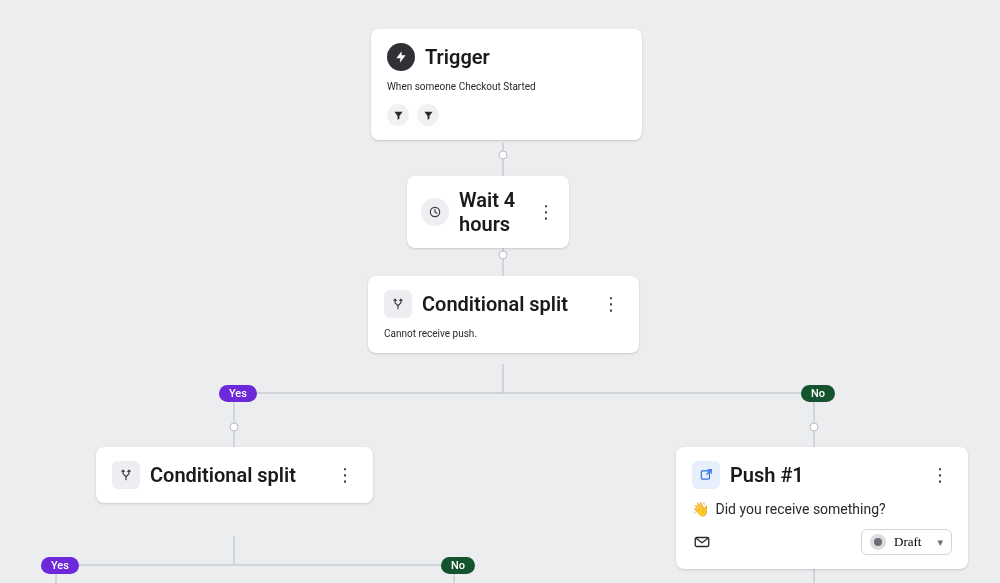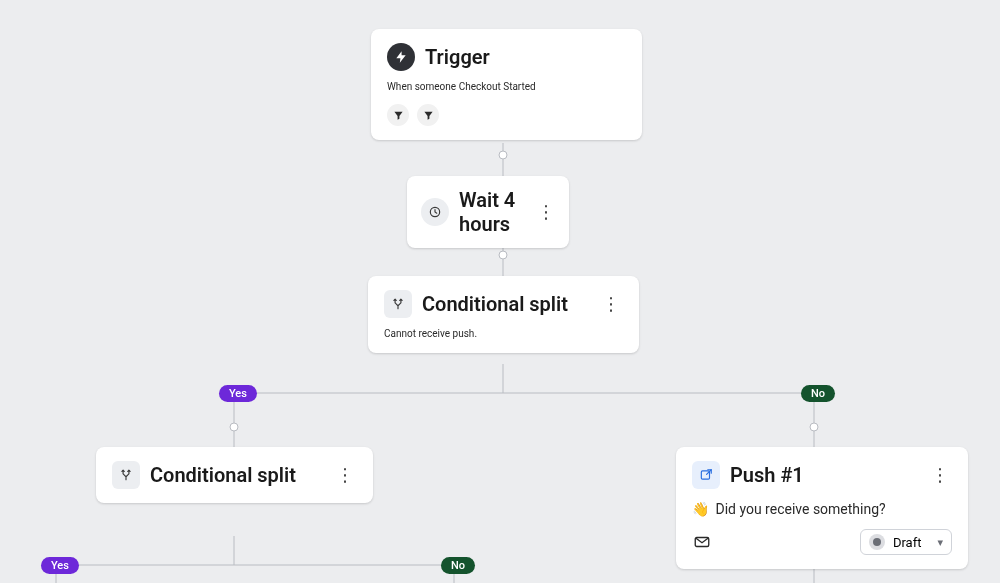--- a/index.html
+++ b/index.html
@@ -73,20 +73,21 @@
     .push-footer { margin-top: 12px; display: flex; align-items: center; justify-content: space-between; }
     .envelope {
       width: 20px; height: 20px; display: flex; align-items: center; justify-content: center;
     }
     .status-select {
       display: flex; align-items: center; gap: 8px;
       border: 1px solid #d0d3d9; border-radius: 6px;
       padding: 4px 8px;
       font-size: 13px;
       cursor: pointer;
+      font-family: Liberation Serif, serif;
     }
     .status-dot {
       width: 16px; height: 16px; border-radius: 50%;
       background: #dcdde1; display: flex; align-items: center; justify-content: center;
     }
     .status-dot-inner {
       width: 8px; height: 8px; border-radius: 50%; background: #6b6e76;
     }
     .chev { margin-left: 8px; font-size: 11px; color: #6b6e76; }
     

